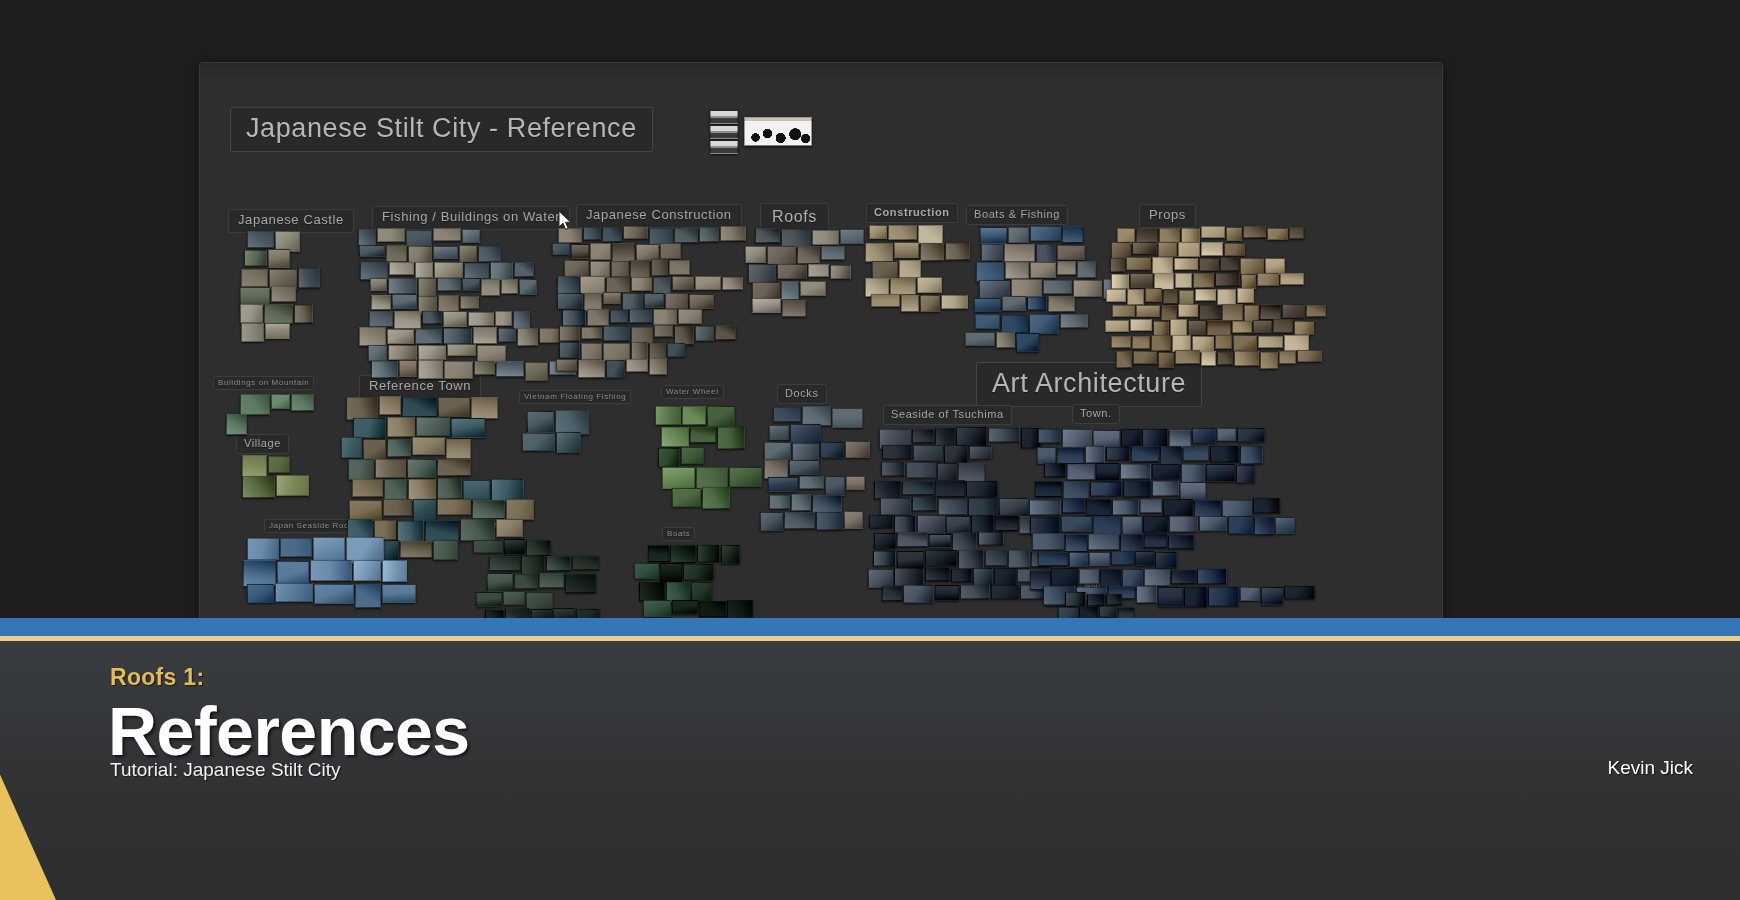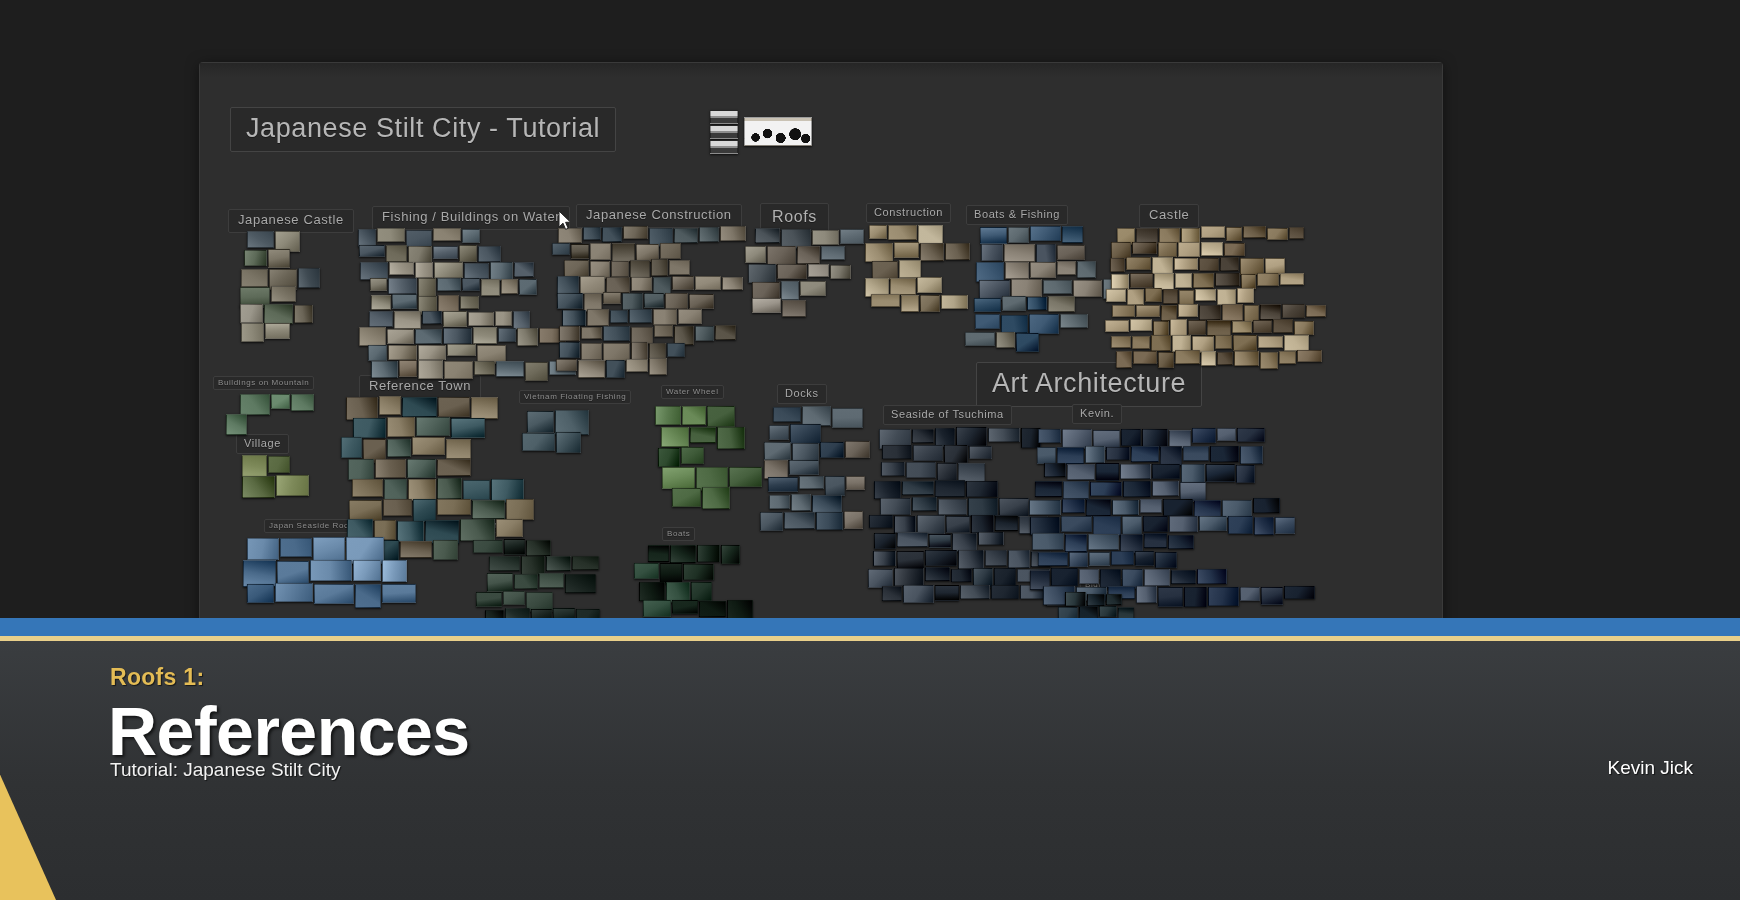--- a/index.html
+++ b/index.html
@@ -74,32 +74,32 @@
 
 <div id="stage">
 
   <div id="board-shot">
     <div id="board-panel">
       <div id="chips">
           <div class="chip md" style="left: 28px; top: 146px;">Japanese Castle</div>
           <div class="chip md" style="left: 172px; top: 143px;">Fishing / Buildings on Water</div>
           <div class="chip md" style="left: 376px; top: 141px;">Japanese Construction</div>
           <div class="chip lg" style="left: 560px; top: 140px;">Roofs</div>
-          <div class="chip sm" style="left: 666px; top: 140px;">Construction</div>
+          <div class="chip sm" style="left: 666px; top: 140px; font-weight: bold;">Construction</div>
           <div class="chip sm" style="left: 766px; top: 142px;">Boats &amp; Fishing</div>
-          <div class="chip md" style="left: 939px; top: 141px;">Castle</div>
+          <div class="chip md" style="left: 939px; top: 141px;">Props</div>
           <div class="chip xs" style="left: 13px; top: 313px;">Buildings on Mountain</div>
           <div class="chip md" style="left: 159px; top: 312px;">Reference Town</div>
           <div class="chip sm" style="left: 36px; top: 371px;">Village</div>
           <div class="chip xs" style="left: 319px; top: 327px;">Vietnam Floating Fishing</div>
           <div class="chip xs" style="left: 461px; top: 322px;">Water Wheel</div>
           <div class="chip sm" style="left: 577px; top: 321px;">Docks</div>
           <div class="chip xl" style="left: 776px; top: 299px;">Art Architecture</div>
           <div class="chip sm" style="left: 683px; top: 342px;">Seaside of Tsuchima</div>
-          <div class="chip sm" style="left: 872px; top: 341px;">Kevin.</div>
+          <div class="chip sm" style="left: 872px; top: 341px;">Town.</div>
           <div class="chip xs" style="left: 64px; top: 456px;">Japan Seaside Rocks</div>
           <div class="chip xs" style="left: 289px; top: 456px;">Mood</div>
           <div class="chip xs" style="left: 462px; top: 464px;">Boats</div>
           <div class="chip xs" style="left: 880px; top: 515px;">Bigwater</div>
         </div>
       <div id="clusters">
           <div class="cluster" style="left: 32px; top: 167px;">
             <div class="thumb" style="width: 27px; height: 17px; left: 15px; top: 1px; background: linear-gradient(33deg, rgb(105, 117, 126) 0%, rgb(78, 90, 99) 48%, rgb(58, 70, 79) 100%);"></div>
             <div class="thumb" style="width: 25px; height: 21px; left: 43px; top: 1px; background: linear-gradient(135deg, rgb(163, 159, 143) 0%, rgb(140, 136, 120) 48%, rgb(100, 96, 80) 100%);"></div>
             <div class="thumb" style="width: 23px; height: 16px; left: 12px; top: 20px; background: linear-gradient(106deg, rgb(119, 132, 114) 0%, rgb(93, 106, 88) 48%, rgb(41, 54, 36) 100%);"></div>
@@ -693,21 +693,21 @@
             <div class="thumb" style="width: 17px; height: 10px; left: 37px; top: 28px; background: linear-gradient(98deg, rgb(62, 74, 78) 0%, rgb(30, 42, 46) 48%, rgb(0, 0, 4) 100%);"></div>
           </div>
         </div>
       <div id="toptop">
           <div class="thumb" style="left: 510px; top: 47px; width: 28px; height: 14px; background: linear-gradient(rgb(216, 216, 216) 0px, rgb(216, 216, 216) 38%, rgb(141, 141, 141) 38%, rgb(141, 141, 141) 62%, rgb(58, 58, 58) 62%, rgb(58, 58, 58) 100%);"></div>
           <div class="thumb" style="left: 510px; top: 62px; width: 28px; height: 14px; background: linear-gradient(rgb(216, 216, 216) 0px, rgb(216, 216, 216) 38%, rgb(141, 141, 141) 38%, rgb(141, 141, 141) 62%, rgb(58, 58, 58) 62%, rgb(58, 58, 58) 100%);"></div>
           <div class="thumb" style="left: 510px; top: 77px; width: 28px; height: 14px; background: linear-gradient(rgb(216, 216, 216) 0px, rgb(216, 216, 216) 38%, rgb(141, 141, 141) 38%, rgb(141, 141, 141) 62%, rgb(58, 58, 58) 62%, rgb(58, 58, 58) 100%);"></div>
           <div class="thumb" style="left: 544px; top: 54px; width: 68px; height: 29px; background: radial-gradient(circle at 16% 72%, rgb(17, 17, 17) 0px, rgb(17, 17, 17) 7%, transparent 7.5%), radial-gradient(circle at 34% 58%, rgb(17, 17, 17) 0px, rgb(17, 17, 17) 10%, transparent 10.5%), radial-gradient(circle at 54% 74%, rgb(17, 17, 17) 0px, rgb(17, 17, 17) 12%, transparent 12.5%), radial-gradient(circle at 76% 60%, rgb(17, 17, 17) 0px, rgb(17, 17, 17) 11%, transparent 11.5%), radial-gradient(circle at 92% 76%, rgb(17, 17, 17) 0px, rgb(17, 17, 17) 7%, transparent 7.5%), linear-gradient(rgb(201, 194, 180) 0px, rgb(201, 194, 180) 10%, transparent 10%) rgb(242, 242, 242);"></div>
         </div>
 
-      <div class="chip xl" style="left:30px; top:44px;">Japanese Stilt City - Tutorial</div>
+      <div class="chip xl" style="left:30px; top:44px;">Japanese Stilt City - Reference</div>
     </div>
 
     <svg id="cursor" viewBox="0 0 14 21">
       <path d="M1,1 L1,17 L5,13.2 L7.6,19.4 L10.2,18.3 L7.6,12.3 L12.6,12.2 Z" fill="#fff" stroke="#222" stroke-width="1"></path>
     </svg>
   </div>
 
   <div id="band-blue"></div>
   <div id="band-gold"></div>
   <div id="slide-foot"></div>

